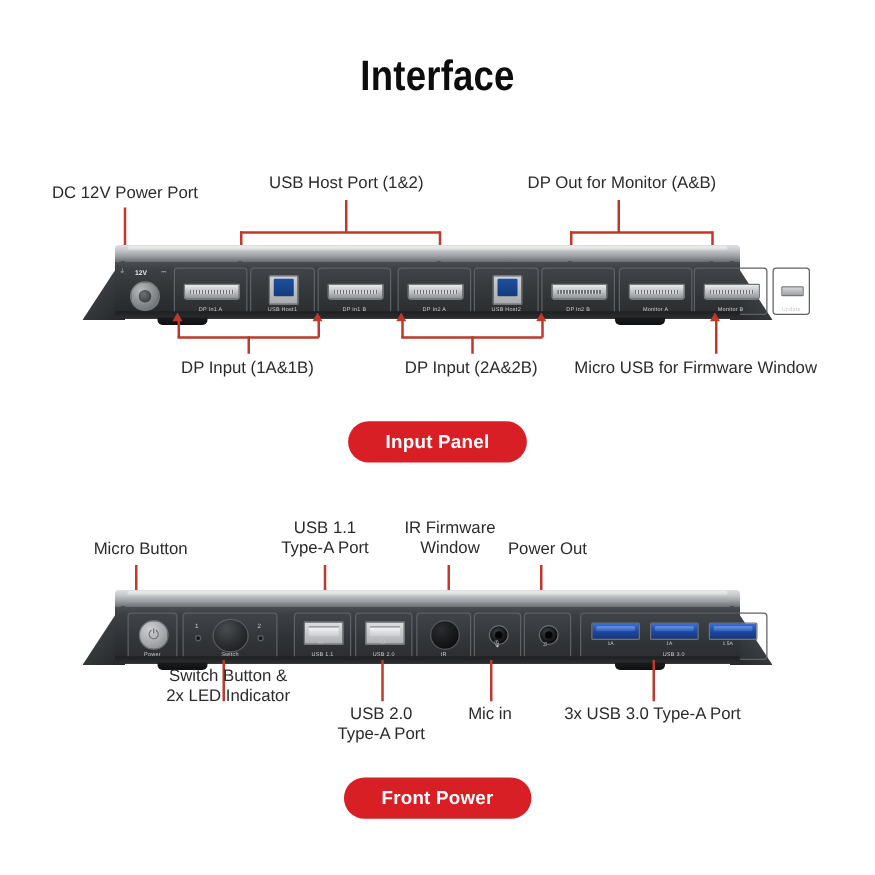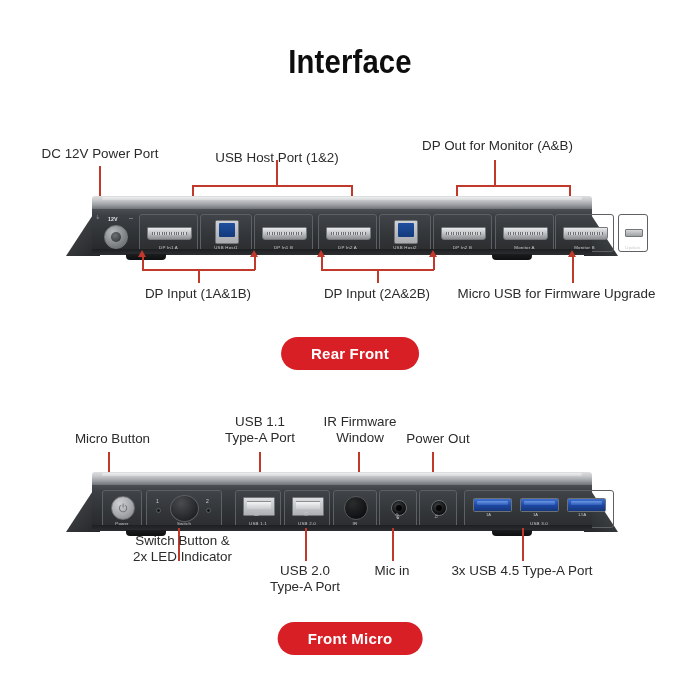--- a/index.html
+++ b/index.html
@@ -171,21 +171,21 @@
 </head>
 <body>
 
 <div class="page">
 
   <div class="title">Interface</div>
 
   <div>
 
     <div class="lbl" style="left:20px;top:146px;width:160px;">DC 12V Power Port</div>
-    <div class="lbl" style="left:192px;top:150px;width:170px;text-align:center;">USB Host Port (1&amp;2)</div>
+    <div class="lbl" style="left:192px;top:138px;width:170px;text-align:center;">USB Host Port (1&amp;2)</div>
     <div class="lbl" style="left:390px;top:138px;width:215px;">DP Out for Monitor (A&amp;B)</div>
 
     <div class="ld v" style="left:99px;top:166px;height:39px;"></div>
     <div class="arr down" style="left:95px;top:203px;"></div>
 
     <div class="ld v" style="left:276px;top:160px;height:26px;"></div>
     <div class="ld h" style="left:192px;top:185px;width:160px;"></div>
     <div class="ld v" style="left:192px;top:185px;height:22px;"></div>
     <div class="ld v" style="left:351px;top:185px;height:22px;"></div>
     <div class="arr down" style="left:188px;top:205px;"></div>
@@ -276,23 +276,23 @@
     <div class="arr up" style="left:317px;top:250px;"></div>
     <div class="arr up" style="left:429px;top:250px;"></div>
     <div class="ld v" style="left:321px;top:256px;height:14px;"></div>
     <div class="ld v" style="left:433px;top:256px;height:14px;"></div>
     <div class="ld h" style="left:321px;top:269px;width:113px;"></div>
     <div class="ld v" style="left:377px;top:269px;height:14px;"></div>
     <div class="lbl" style="left:287px;top:286px;width:180px;">DP Input (2A&amp;2B)</div>
 
     <div class="arr up" style="left:568px;top:250px;"></div>
     <div class="ld v" style="left:572px;top:256px;height:27px;"></div>
-    <div class="lbl" style="left:424px;top:286px;width:265px;">Micro USB for Firmware Upgrade</div>
-
-    <div class="badge" style="top:337px;">Rear Front</div>
+    <div class="lbl" style="left:424px;top:286px;width:265px;">Micro USB for Firmware Window</div>
+
+    <div class="badge" style="top:337px;">Input Panel</div>
   </div>
 
   <div>
 
     <div class="lbl" style="left:40px;top:431px;width:145px;">Micro Button</div>
     <div class="lbl" style="left:205px;top:414px;width:110px;">USB 1.1
 Type-A Port</div>
     <div class="lbl" style="left:310px;top:414px;width:100px;">IR Firmware
 Window</div>
     <div class="lbl" style="left:398px;top:431px;width:80px;">Power Out</div>
@@ -384,18 +384,18 @@
 2x LED Indicator</div>
 
     <div class="ld v" style="left:305px;top:528px;height:33px;"></div>
     <div class="lbl" style="left:255px;top:563px;width:100px;">USB 2.0
 Type-A Port</div>
 
     <div class="ld v" style="left:392px;top:528px;height:33px;"></div>
     <div class="lbl" style="left:357px;top:563px;width:70px;">Mic in</div>
 
     <div class="ld v" style="left:522px;top:528px;height:33px;"></div>
-    <div class="lbl" style="left:432px;top:563px;width:180px;">3x USB 4.5 Type-A Port</div>
-
-    <div class="badge" style="top:622px;">Front Micro</div>
+    <div class="lbl" style="left:432px;top:563px;width:180px;">3x USB 3.0 Type-A Port</div>
+
+    <div class="badge" style="top:622px;">Front Power</div>
   </div>
 
 </div>
 
 </body></html>

